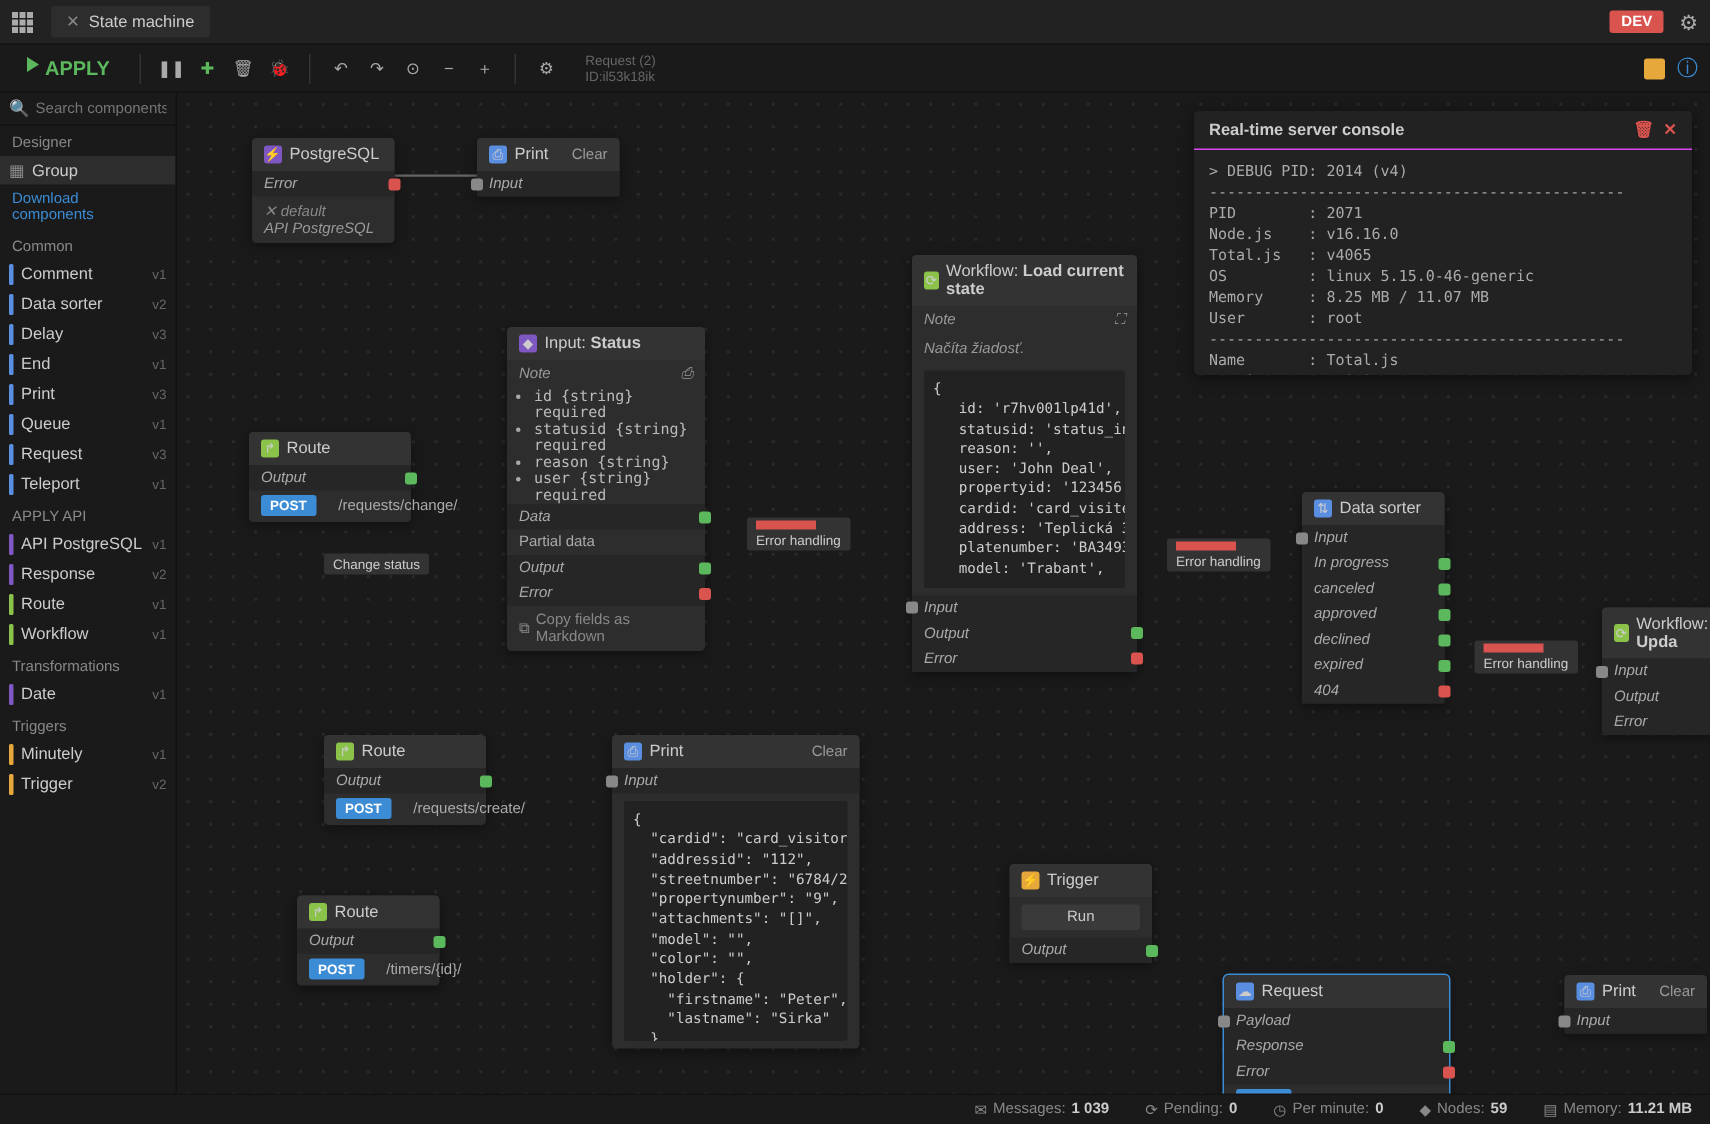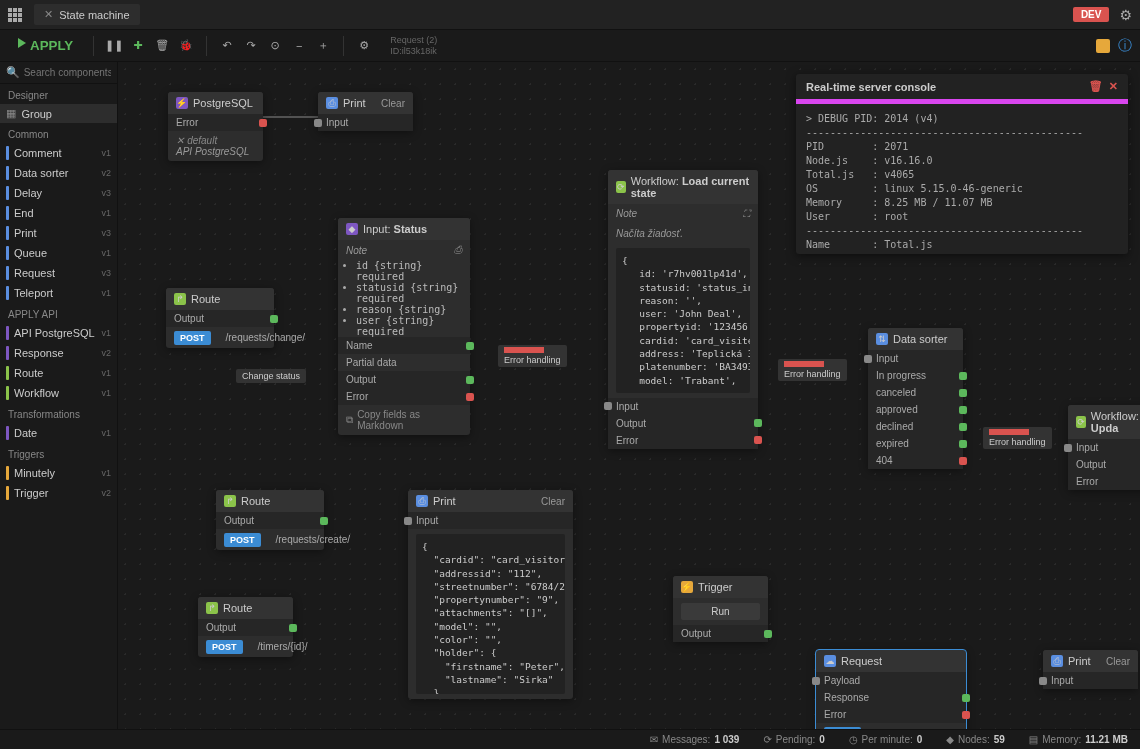--- a/index.html
+++ b/index.html
@@ -35,39 +35,39 @@
 .side-link { padding: 4px 8px; color: #3b8cd4; font-size: 10px; cursor: pointer; }
 
 .canvas { flex: 1; position: relative; background: #1a1a1a; background-image: radial-gradient(#2a2a2a 1px, transparent 0); background-size: 15px 15px; overflow: hidden; }
 
 .node { position: absolute; background: #2d2d2d; border-radius: 3px; box-shadow: 0 2px 8px rgba(0,0,0,0.4); min-width: 95px; }
 .node.sel { outline: 1px solid #3b8cd4; }
 .node-head { padding: 5px 8px; display: flex; align-items: center; gap: 5px; font-size: 11px; background: #333; border-radius: 3px 3px 0 0; }
 .node-head .ni { width: 12px; height: 12px; border-radius: 2px; display: flex; align-items: center; justify-content: center; font-size: 9px; }
 .node-head .action { margin-left: auto; color: #999; font-size: 10px; cursor: pointer; }
 .node-row { padding: 3px 8px; display: flex; align-items: center; font-size: 10px; color: #aaa; position: relative; }
-.node-row.dark { background: #262626; }
+.node-row.dark { background: #262626; font-style: italic; }
 .node-note { padding: 4px 8px; font-size: 10px; color: #999; font-style: italic; }
 .port-out { position: absolute; right: -4px; top: 50%; transform: translateY(-50%); width: 8px; height: 8px; background: #5cb85c; border-radius: 2px; }
 .port-in { position: absolute; left: -4px; top: 50%; transform: translateY(-50%); width: 8px; height: 8px; background: #888; border-radius: 2px; }
 .port-out.red { background: #d9534f; }
 .node-body { padding: 5px 8px; font-size: 10px; }
 .post-badge { background: #3b8cd4; color: #fff; padding: 2px 6px; border-radius: 2px; font-size: 9px; font-weight: bold; margin-right: 15px; }
 .route-url { color: #aaa; }
 .bullets { list-style: disc; padding-left: 18px; color: #aaa; font-size: 10px; }
 .bullets code { font-family: monospace; color: #bbb; }
 .copy-link { color: #888; font-size: 10px; padding: 4px 8px; cursor: pointer; display: flex; align-items: center; gap: 4px; }
 .err-badge { position: absolute; background: #333; padding: 2px 6px; font-size: 9px; border-radius: 2px; }
 .err-badge .bar { width: 40px; height: 6px; background: #d9534f; margin-bottom: 2px; }
-.cs-badge { position: absolute; background: #333; padding: 2px 6px; font-size: 9px; border-radius: 2px; margin-left: 20px; }
+.cs-badge { position: absolute; background: #333; padding: 2px 6px; font-size: 9px; border-radius: 2px; }
 .codebox { background: #222; padding: 6px; font-family: monospace; font-size: 9.5px; line-height: 1.4; border-radius: 2px; max-height: 160px; overflow: hidden; }
 .run-btn { background: #3a3a3a; border: none; color: #ccc; width: 100%; padding: 3px; cursor: pointer; border-radius: 2px; font-size: 10px; }
 
 .console { position: absolute; top: 12px; right: 12px; width: 332px; background: #222; border-radius: 3px; box-shadow: 0 2px 10px rgba(0,0,0,0.5); z-index: 10; }
-.console-head { padding: 6px 10px; font-weight: bold; display: flex; align-items: center; border-bottom: 5px solid #d946ef; }
+.console-head { padding: 6px 10px; font-weight: bold; display: flex; align-items: center; border-bottom: 1px solid #d946ef; }
 .console-head .act { margin-left: auto; display: flex; gap: 6px; }
 .console-head .act span { cursor: pointer; }
 .console-body { padding: 8px 10px; font-family: monospace; font-size: 10px; color: #aaa; white-space: pre; line-height: 1.4; max-height: 150px; overflow: hidden; }
 
 .svg-wires { position: absolute; inset: 0; pointer-events: none; }
 .svg-wires path { stroke: #666; stroke-width: 1.5; fill: none; }
 
 .statusbar { height: 20px; background: #1a1a1a; border-top: 1px solid #111; display: flex; align-items: center; padding: 0 12px; gap: 24px; font-size: 10px; color: #888; }
 .statusbar .sb-item { display: flex; align-items: center; gap: 4px; }
 .statusbar strong { color: #ccc; }
@@ -128,20 +128,21 @@
   <div class="sidebar">
     <div class="search-row">
       <span style="color:#666">🔍</span>
       <input placeholder="Search components" style="">
     </div>
     <div class="side-heading">Designer</div>
     <div class="side-item sel">
       <span style="color:#888">▦</span>
       <span class="label">Group</span>
     </div>
+    <div class="side-link">Download components</div>
     <div id="sidebar-sections">
         <div class="side-heading">Common</div>
         <div class="side-item">
           <span class="stripe" style="background:#5a8ee0"></span>
           <span class="label">Comment</span>
           <span class="ver">v1</span>
         </div>
         <div class="side-item">
           <span class="stripe" style="background:#5a8ee0"></span>
           <span class="label">Data sorter</span>
@@ -286,21 +287,21 @@
           <span>Note</span>
           <span style="margin-left:auto">⎙</span>
         </div>
       <ul class="bullets">
         <li><code>id {string} required</code></li>
         <li><code>statusid {string} required</code></li>
         <li><code>reason {string}</code></li>
         <li><code>user {string} required</code></li>
       </ul>
       <div class="node-row dark">
-          <span>Name</span>
+          <span>Data</span>
           <span class="port-out"></span>
         </div>
       <div class="node-row">
           <span>Partial data</span>
         </div>
       <div class="node-row dark">
           <span>Output</span>
           <span class="port-out"></span>
         </div>
       <div class="node-row dark">

